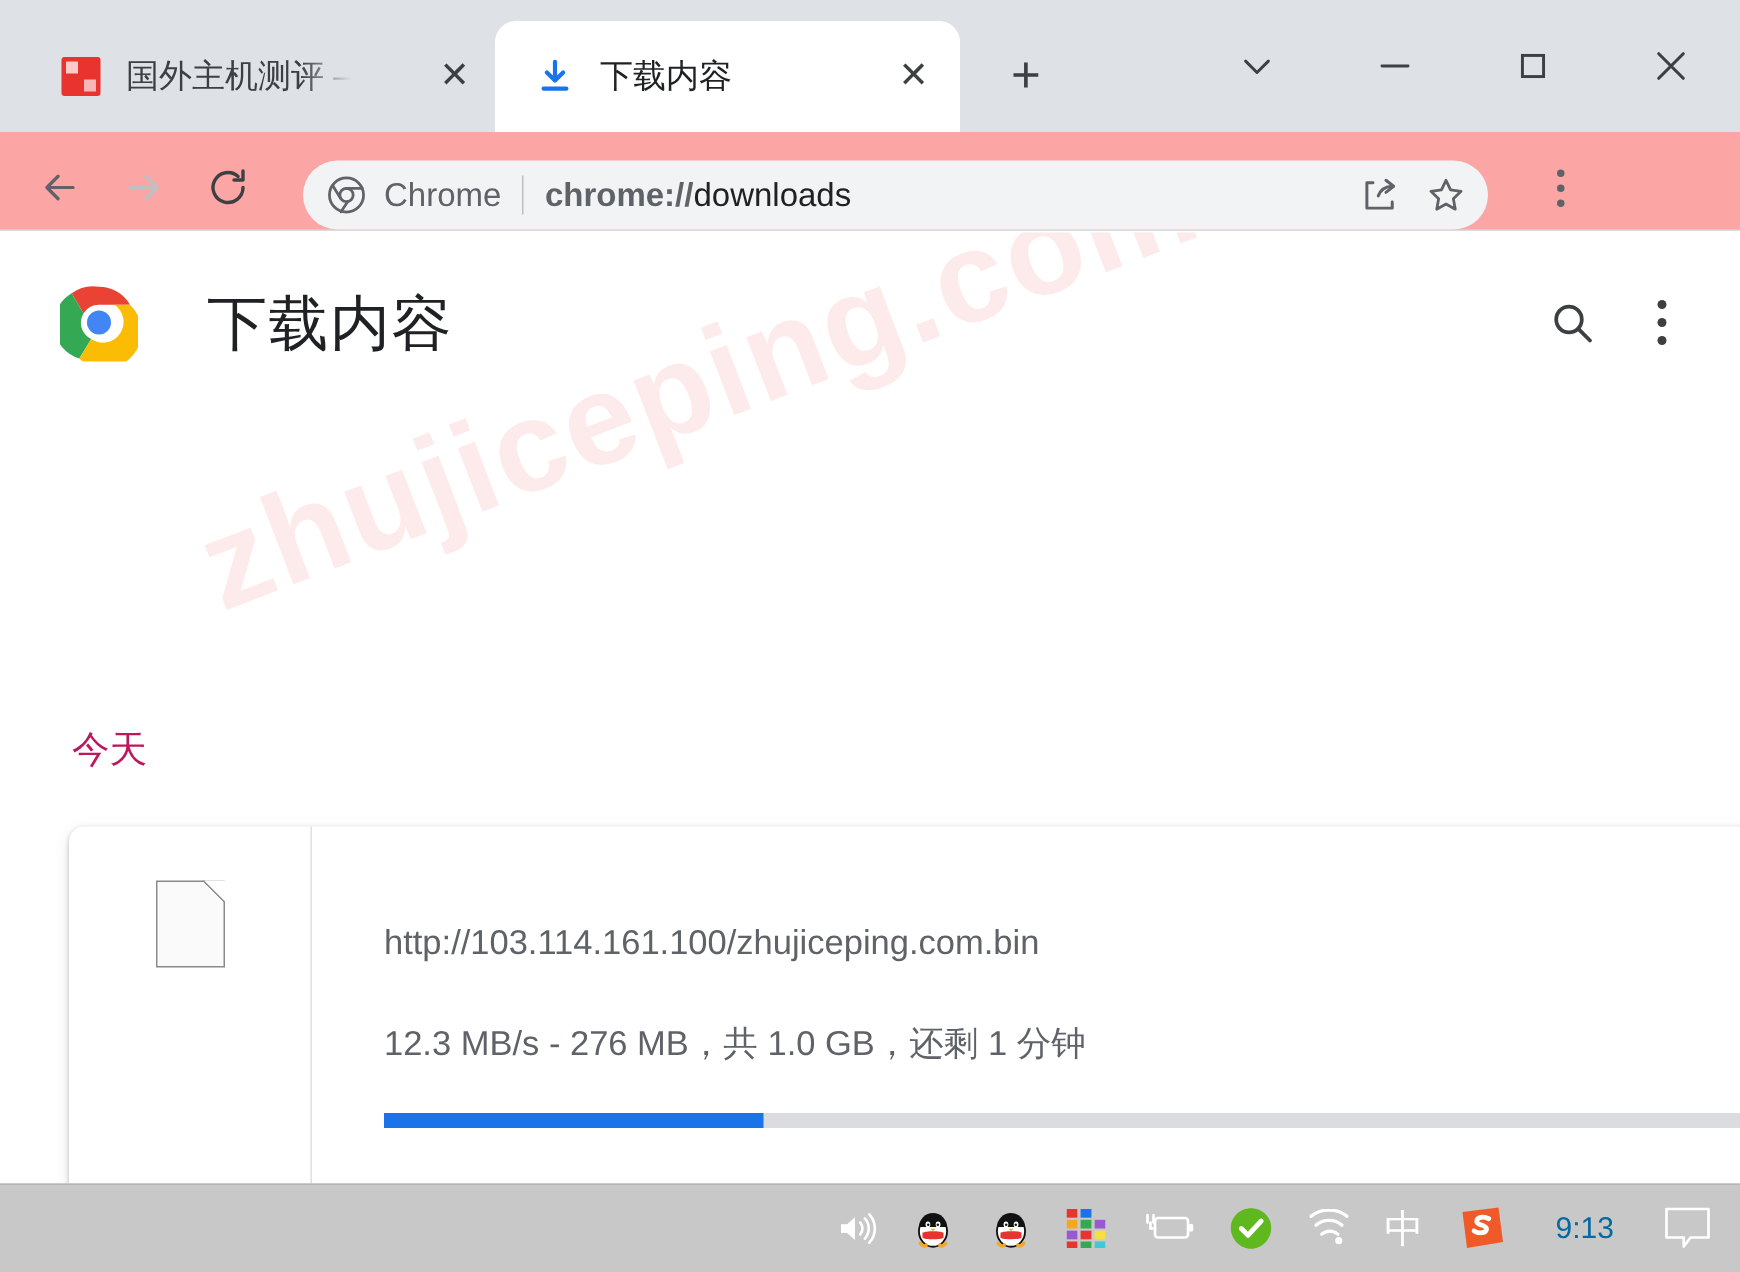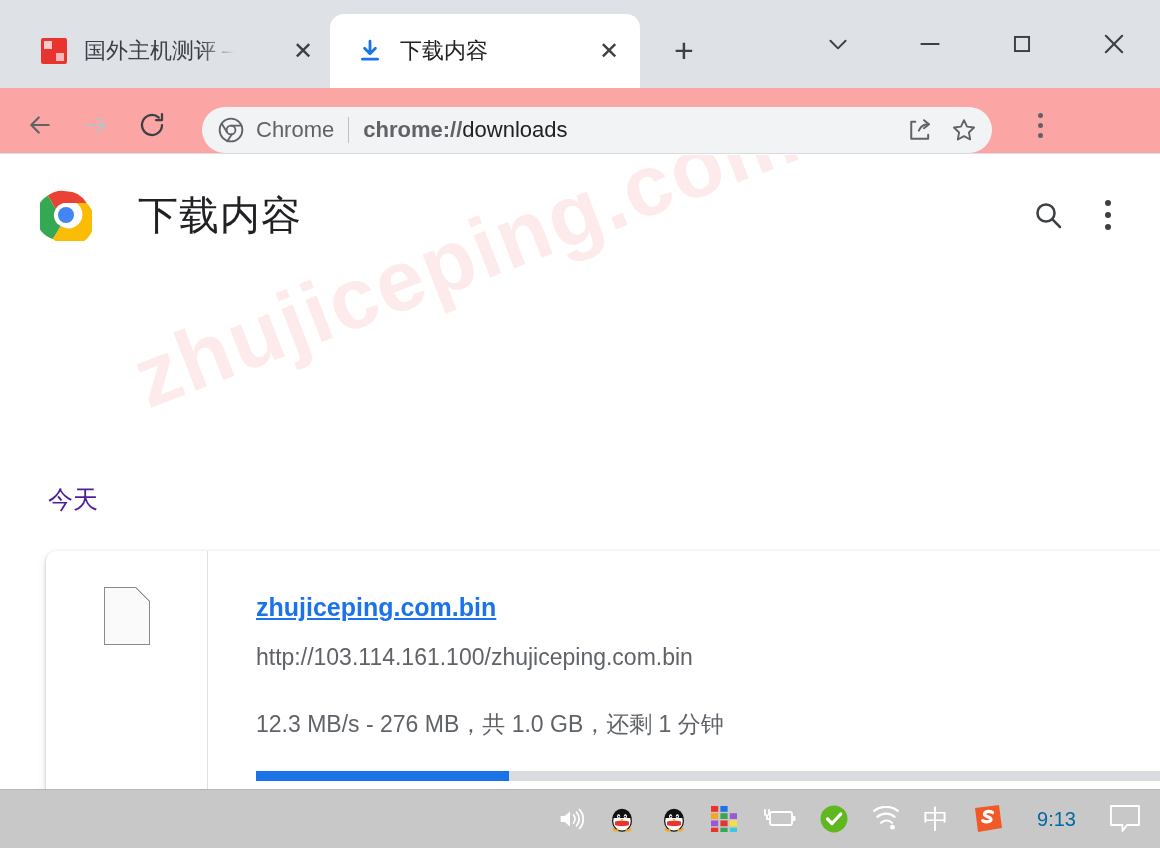--- a/index.html
+++ b/index.html
@@ -97,21 +97,21 @@
     white-space:nowrap; pointer-events:none; user-select:none;
   }
 
   #page-header { position:absolute; left:0; top:0; width:1160px; height:120px; display:flex; align-items:center; }
   #chrome-logo { margin-left:40px; width:52px; height:52px; flex:0 0 auto; }
   #page-title { margin-left:46px; font-size:40px; color:#202124; font-weight:400; letter-spacing:1px; }
   #header-actions { position:absolute; right:22px; top:0; height:120px; display:flex; align-items:center; }
   .hdr-btn { width:60px; height:60px; display:flex; align-items:center; justify-content:center; cursor:pointer; }
 
   #today-label {
-    position:absolute; left:48px; top:328px; font-size:25px; color:#4c1d95;
+    position:absolute; left:48px; top:328px; font-size:25px; color:#be185d;
   }
 
   #download-card {
     position:absolute; left:46px; top:396px; width:1136px; height:354px;
     background:#fff; border-radius:10px 0 0 10px;
     box-shadow:0 1px 3px rgba(60,64,67,.30), 0 4px 10px rgba(60,64,67,.13);
     display:flex;
   }
   #card-icon-col {
     width:162px; flex:0 0 auto; display:flex; align-items:flex-start; justify-content:center;
@@ -289,21 +289,20 @@
       </div>
     </div>
 
     <div id="today-label">今天</div>
 
     <div id="download-card">
       <div id="card-icon-col">
         <span class="file-icon"></span>
       </div>
       <div id="card-body">
-        <a id="file-name" href="#">zhujiceping.com.bin</a>
         <div id="file-url">http://103.114.161.100/zhujiceping.com.bin</div>
         <div id="status-text">12.3 MB/s - 276 MB，共 1.0 GB，还剩 1 分钟</div>
         <div id="progress-track">
           <div id="progress-fill" style="width: 28%;"></div>
         </div>
         
       </div>
     </div>
 
   </div>

